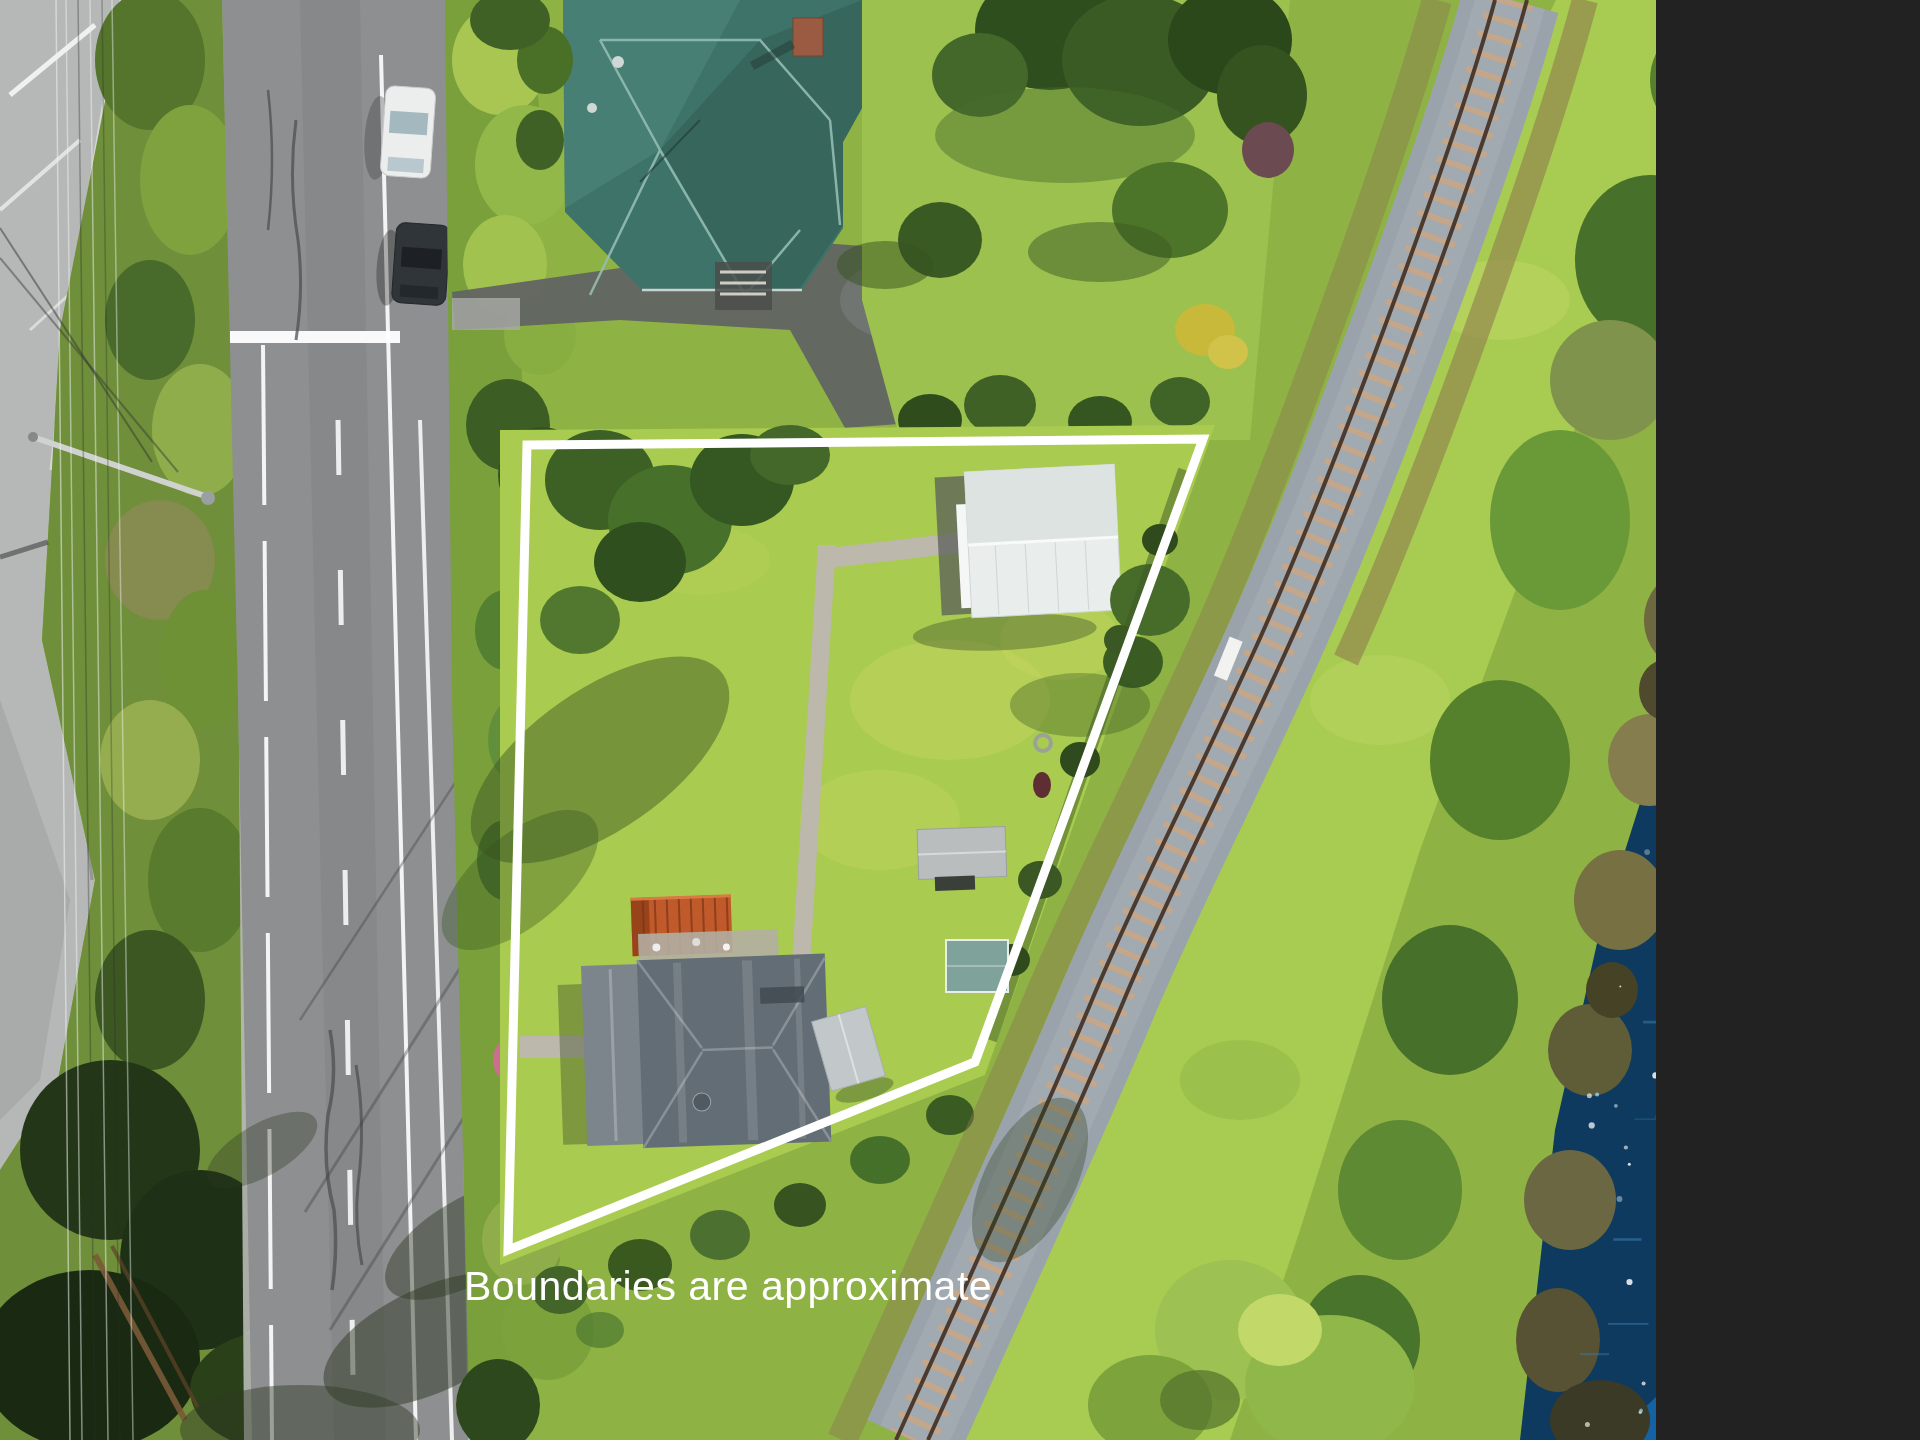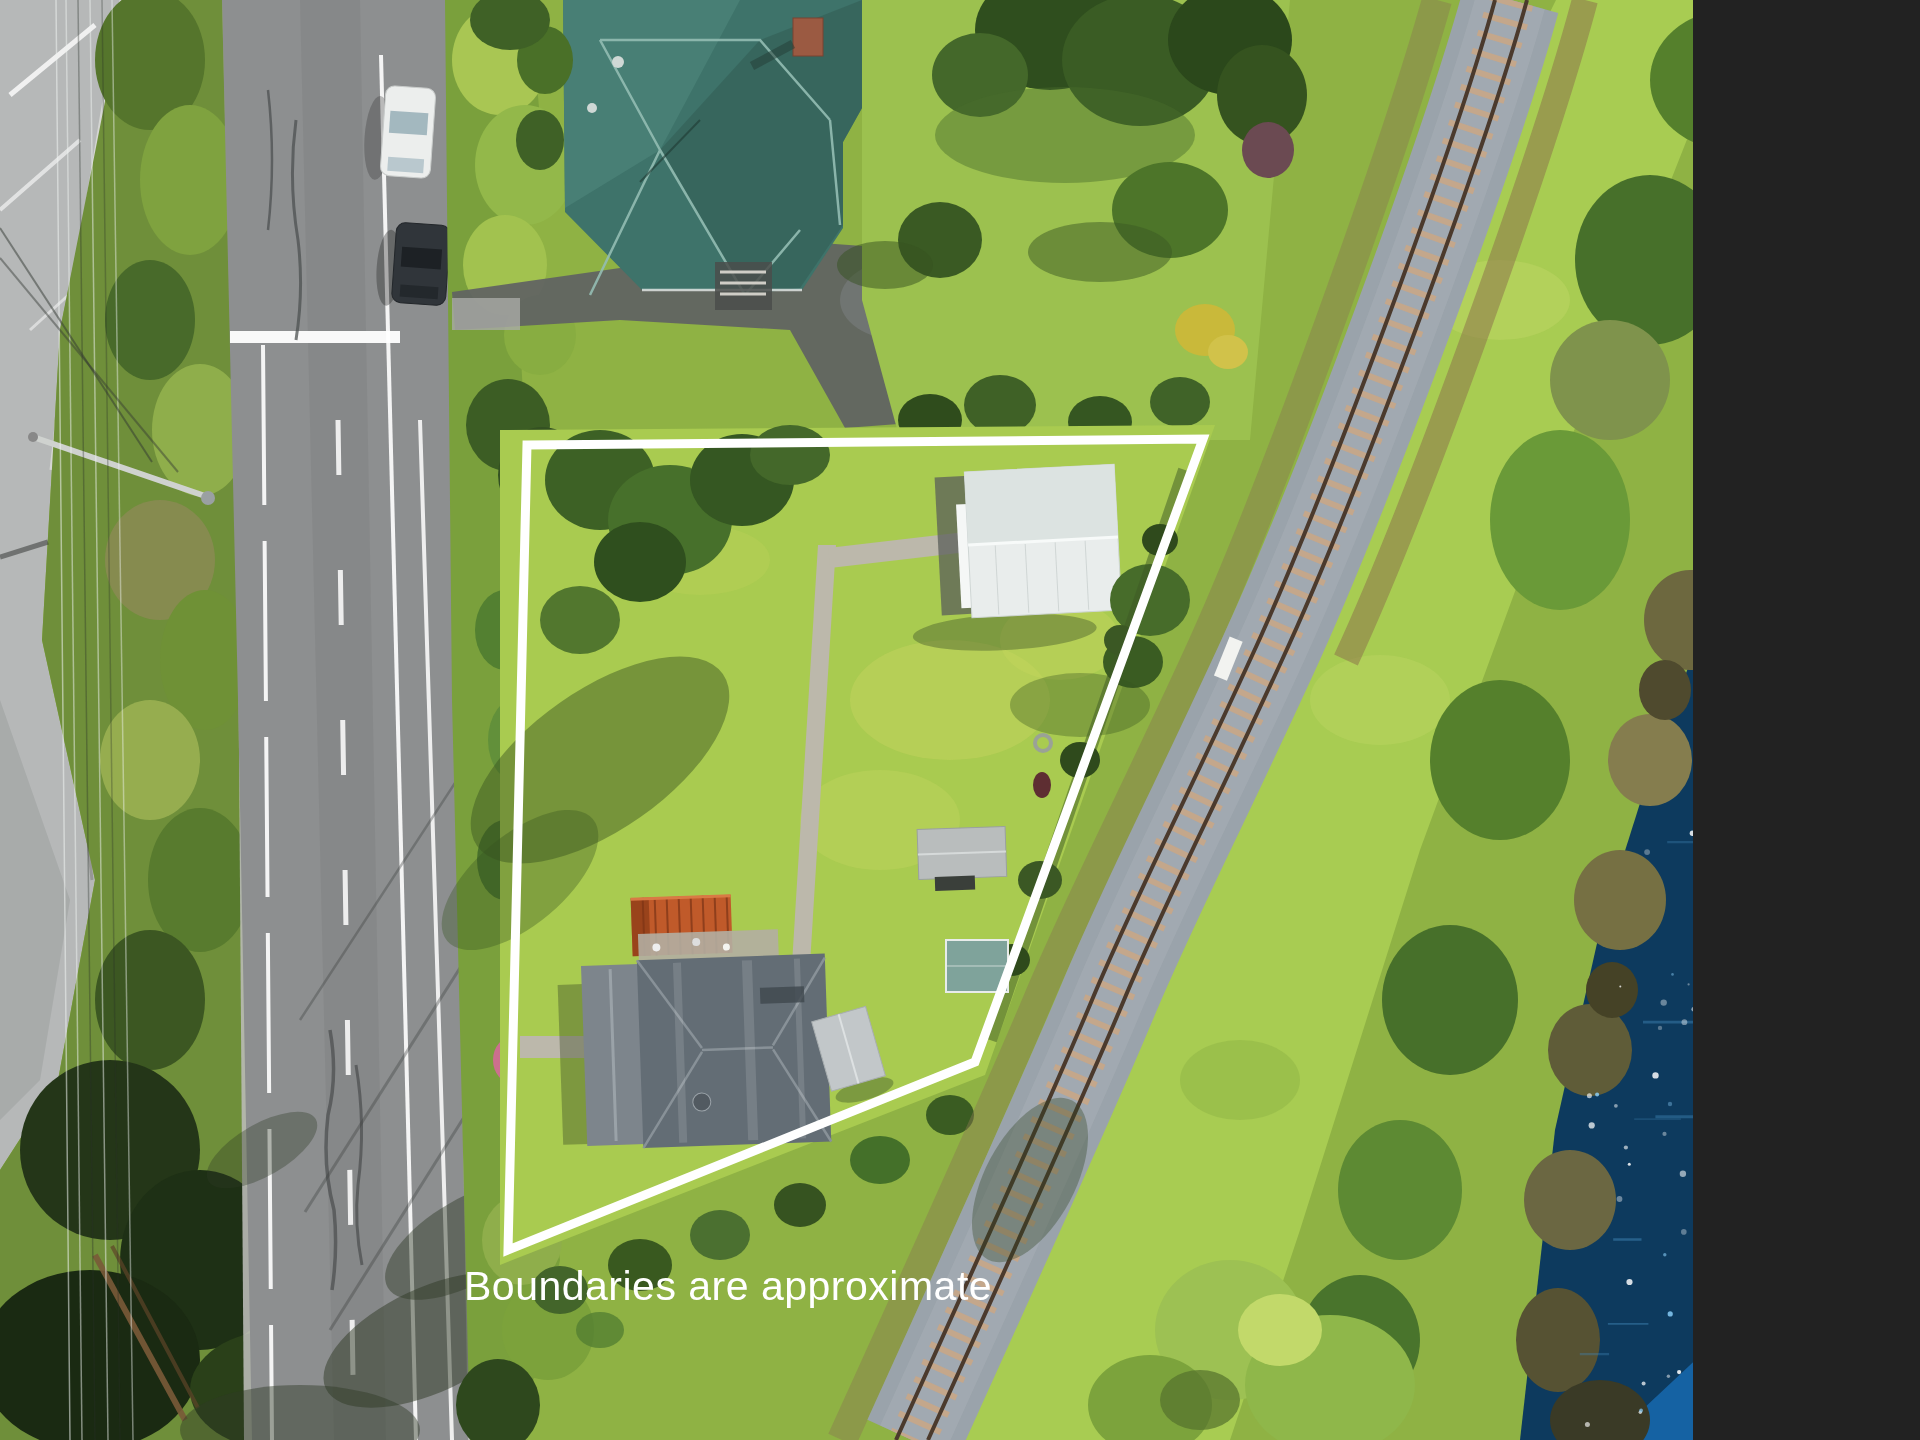--- a/index.html
+++ b/index.html
@@ -1,17 +1,17 @@
 <!DOCTYPE html>
 <html style="--grass: #8fb244; --lawn: #a9cb50; --verge: #6f8f3a; --road: #8d8f90; --pale-road: #b6b8b8; --path: #b9b5aa; --hedge: #7aa03c; --tree-dark: #33521f; --gravel: #9aa3ab; --rail: #4b3a2d; --sleeper: #c8a687; --water: #0d3a5e; --water-bright: #1e84dc; --sparkle: #ffffff; --sparkle-blue: #8fd4ff; --reed: #7a7548; --shoal: #6e6554; --roof-teal: #3e736a; --roof-gray: #636d75; --roof-white: #e9edec; --carport: #c05a2a; --shed-gray: #c2c7c9; --boundary: #ffffff; --caption: #ffffff;"><head>
 <meta charset="utf-8">
 <style>
   html,body{margin:0;padding:0;background:#222;}
   #stage{position:relative;width:1656px;height:1440px;overflow:hidden;
-         font-family:"Liberation Sans","DejaVu Sans",sans-serif;padding-left:37px;}
+         font-family:"Liberation Sans","DejaVu Sans",sans-serif;}
   #stage svg{position:absolute;left:0;top:0;}
   .grass{fill:var(--grass)}
   .lawn{fill:var(--lawn)}
   .verge{fill:var(--verge)}
   .road{fill:var(--road)}
   .pale-road{fill:var(--pale-road)}
   .hedge{fill:var(--hedge)}
   .gravel{stroke:var(--gravel)}
   .rail{stroke:var(--rail)}
   .sleepers{stroke:var(--sleeper)}

